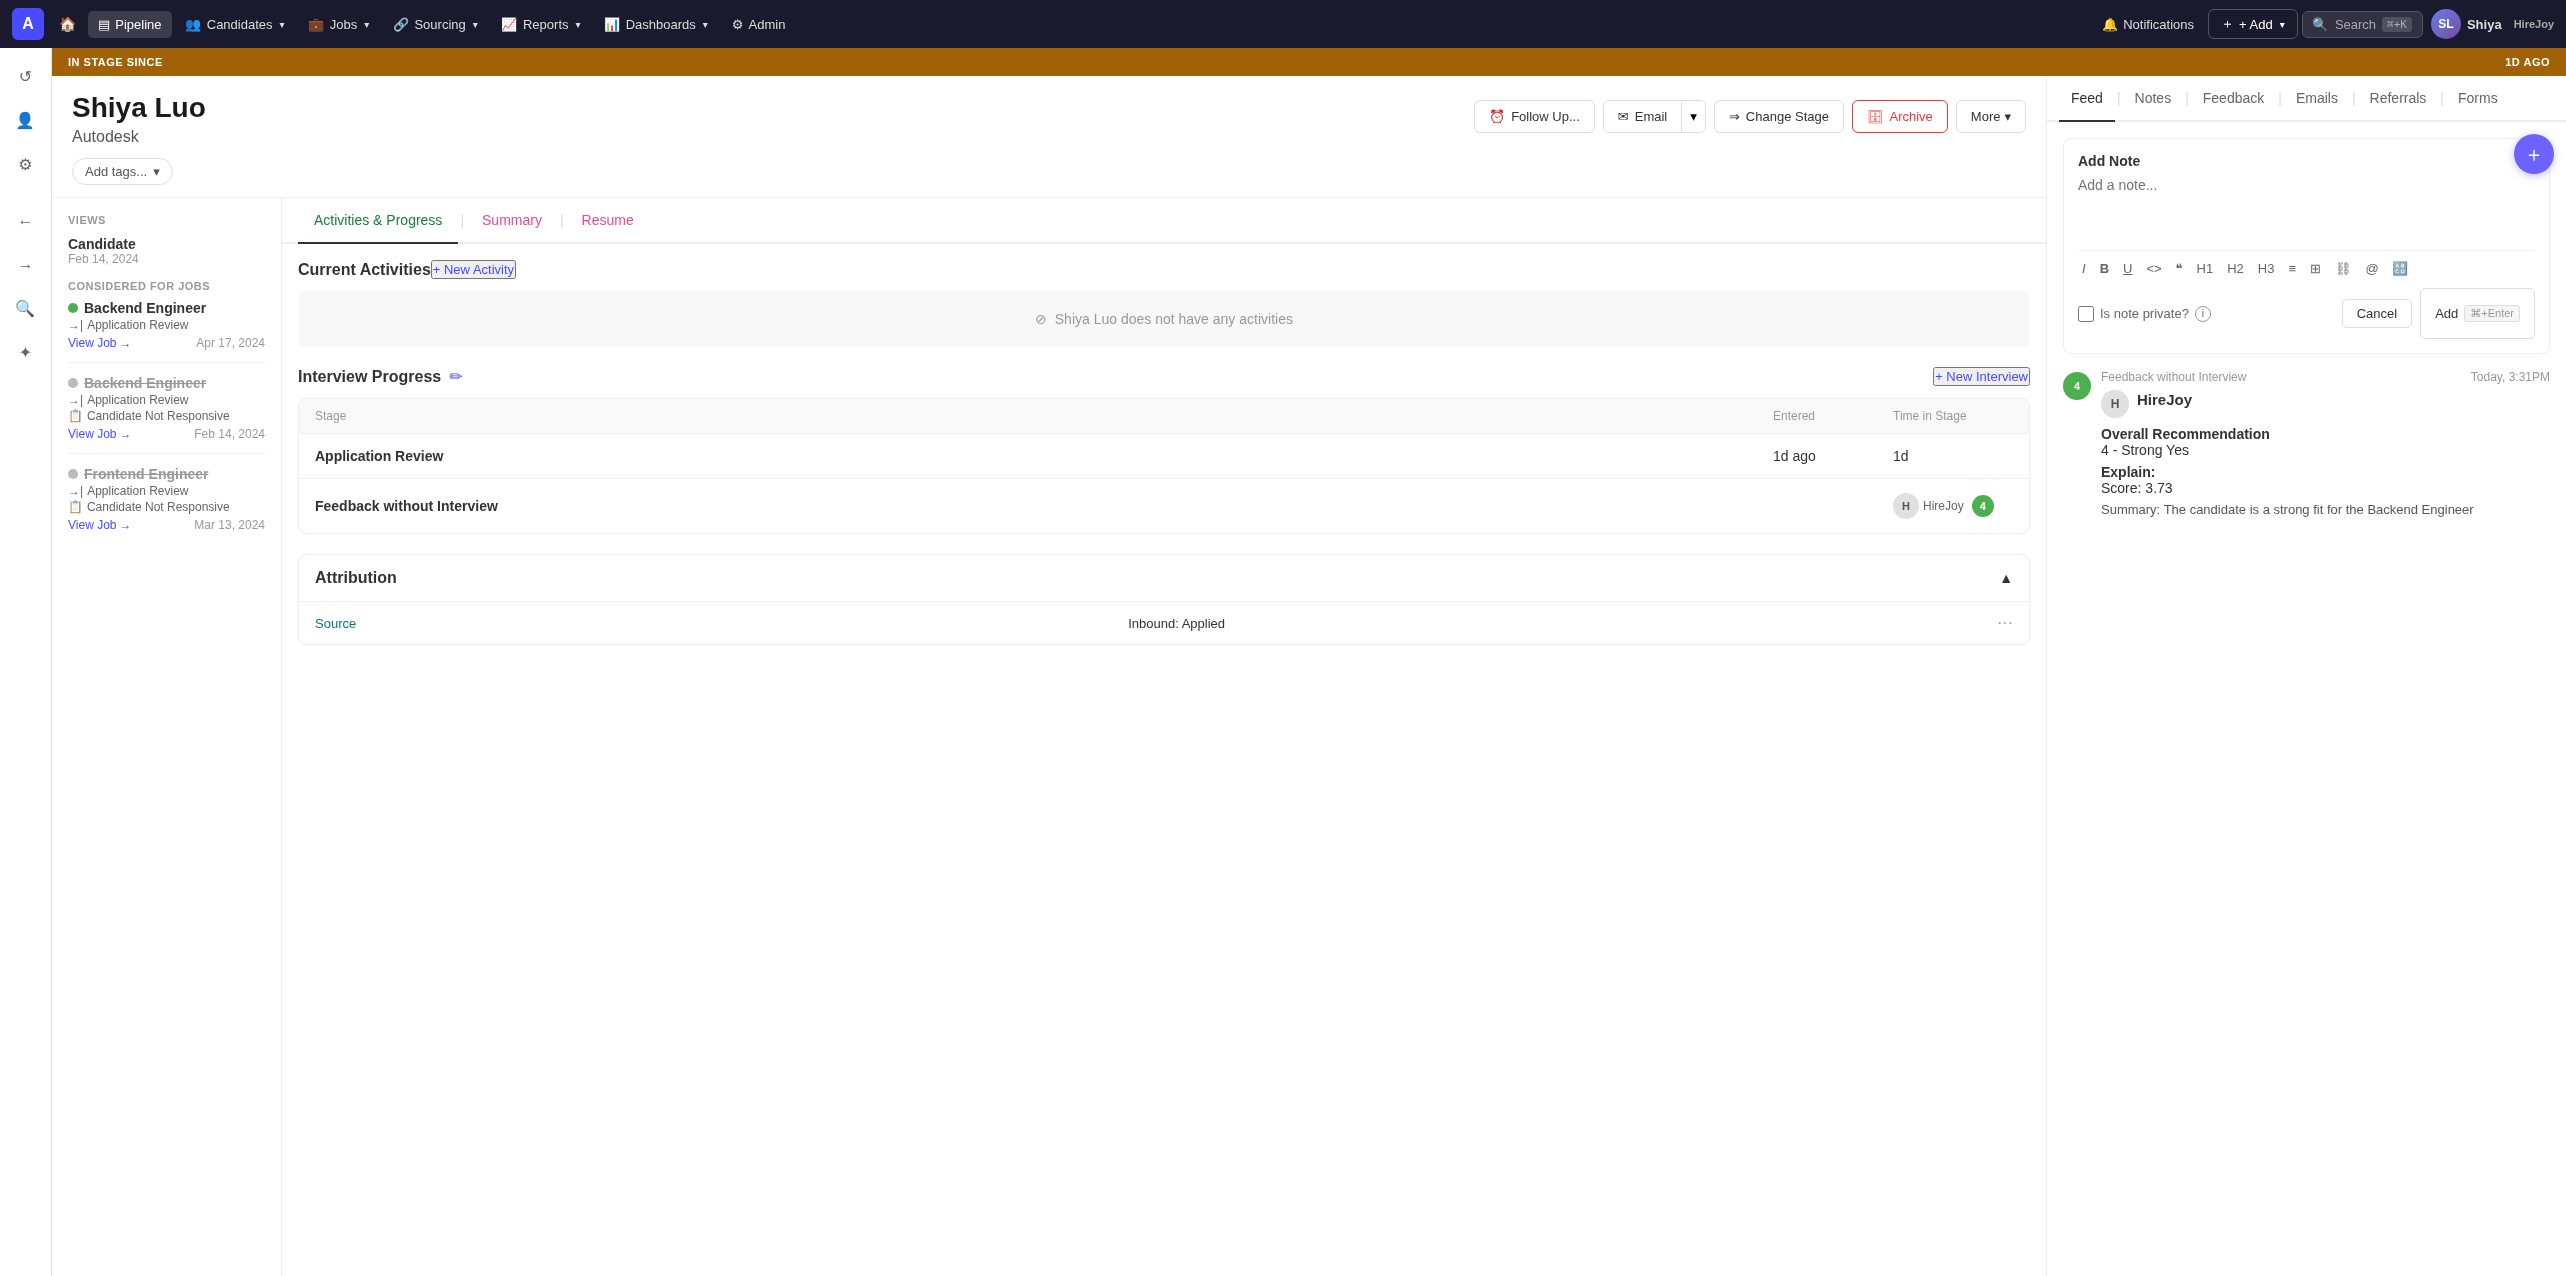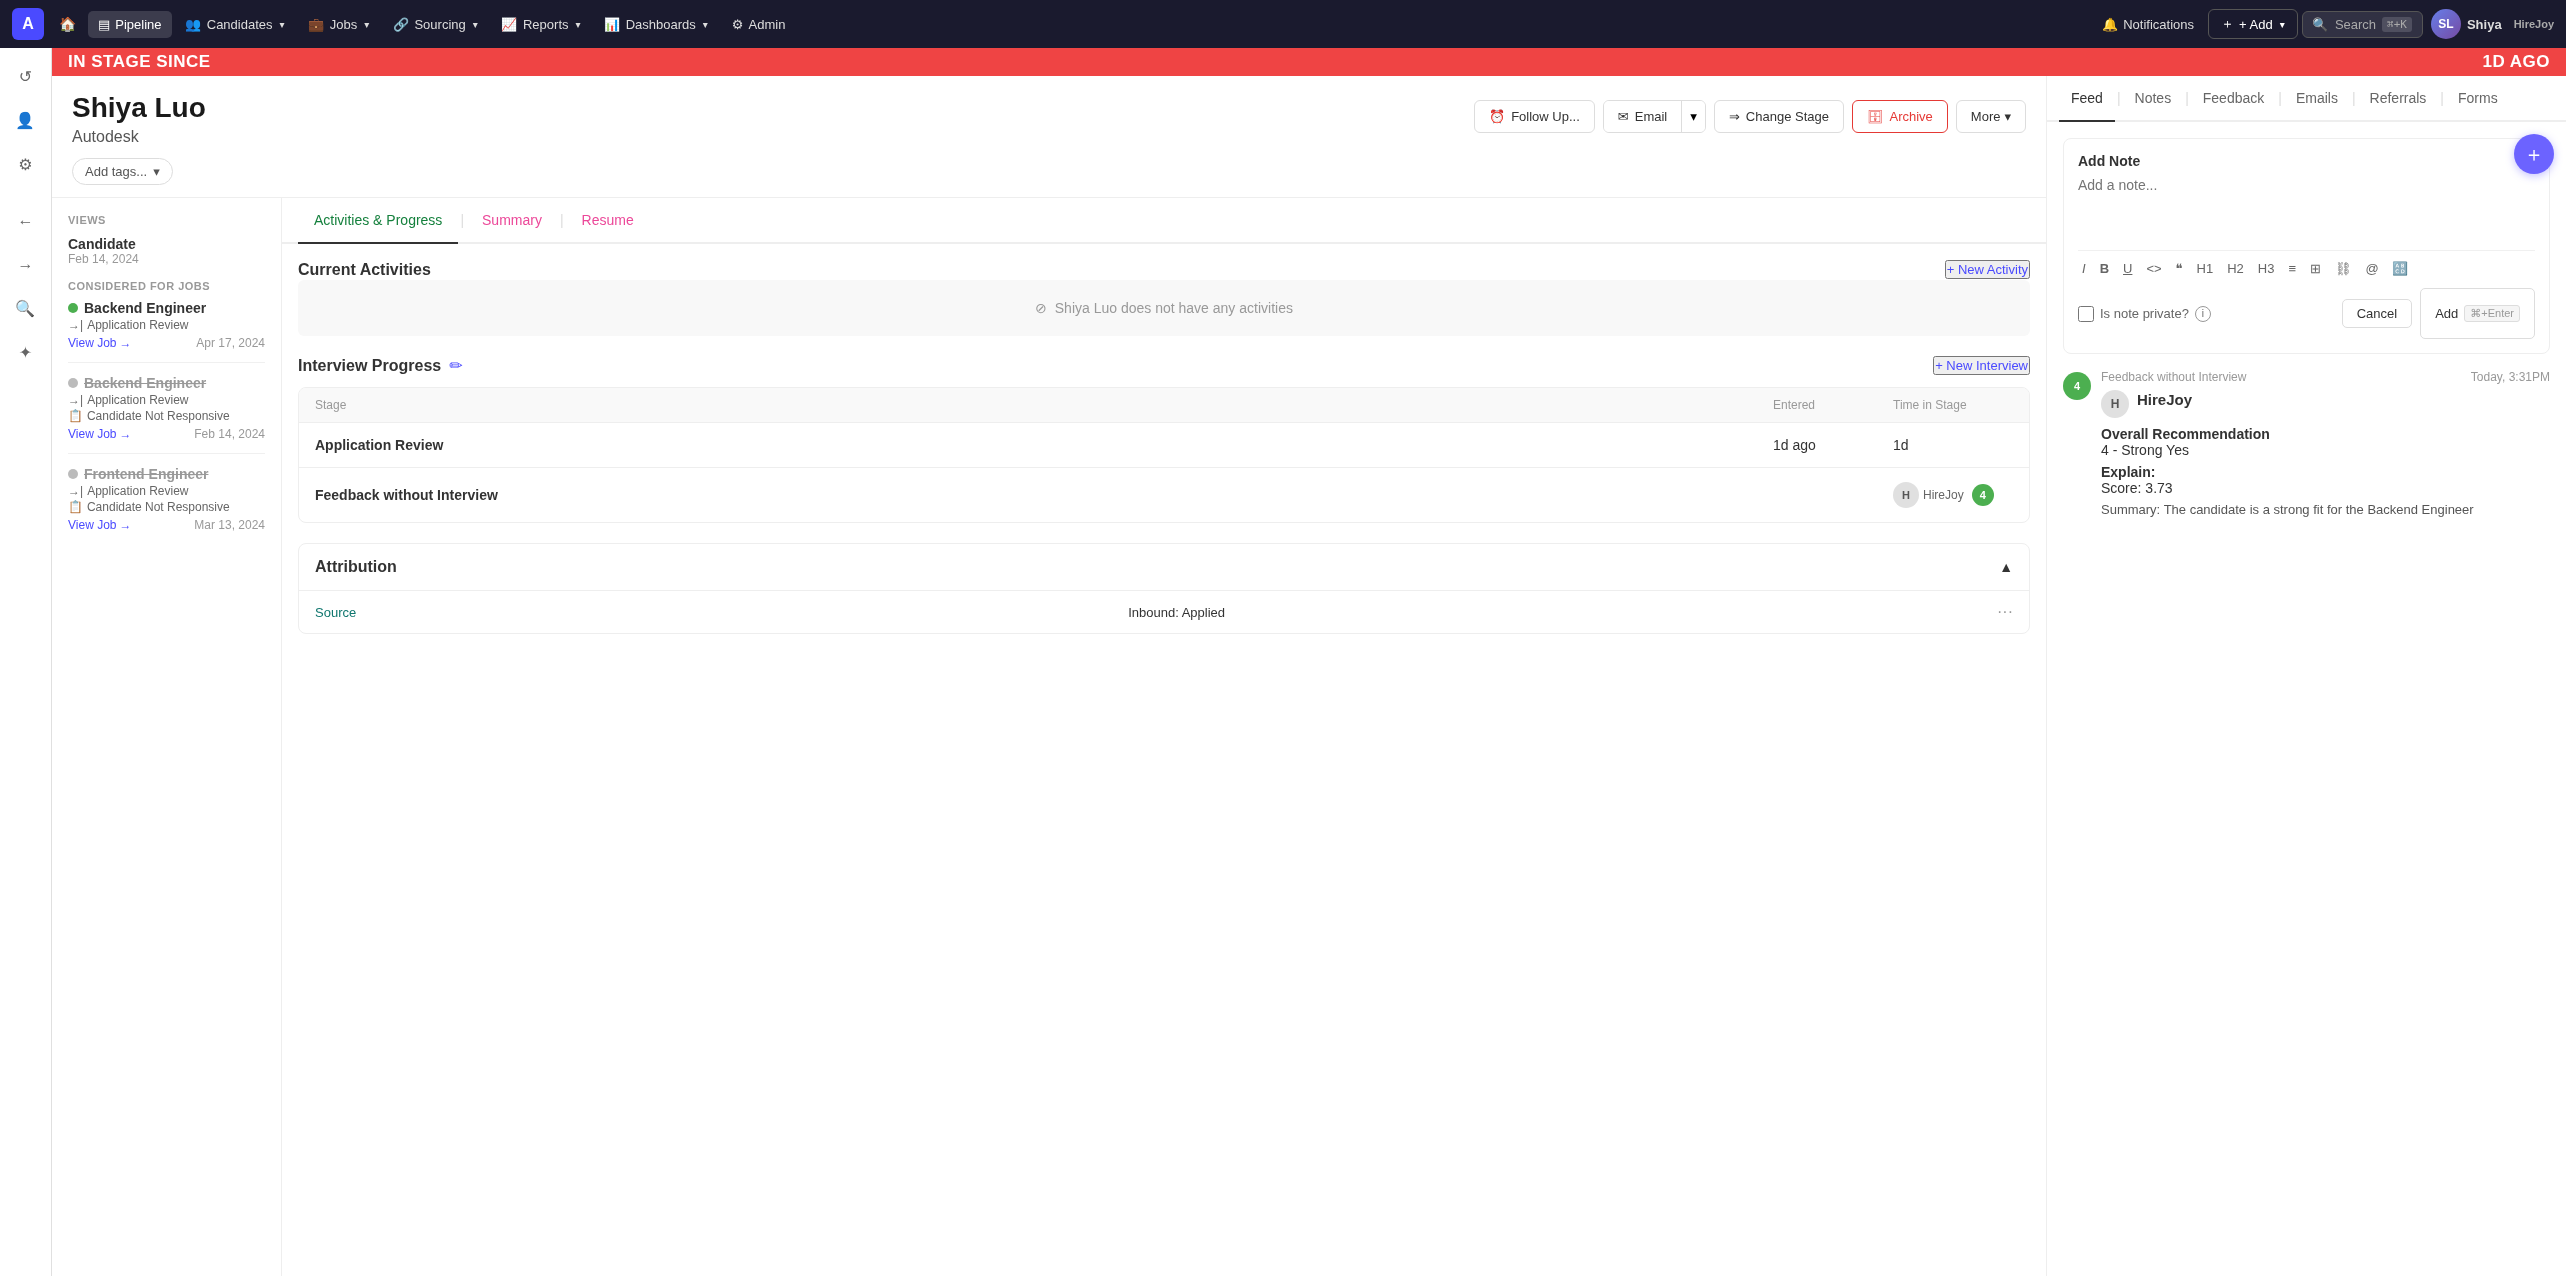--- a/index.html
+++ b/index.html
@@ -27,22 +27,22 @@
     .left-sidebar {
       position: fixed; top: 48px; left: 0; width: 52px; background: #fff; border-right: 1px solid #e0e0e0;
       display: flex; flex-direction: column; align-items: center; padding: 8px 0; gap: 4px; height: calc(100vh - 48px); z-index: 50;
     }
     .sidebar-icon { width: 40px; height: 40px; display: flex; align-items: center; justify-content: center; border-radius: 8px; cursor: pointer; color: #666; font-size: 16px; }
     .sidebar-icon.active { color: #4a4aff; }
 
     
     .stage-banner {
       position: fixed; top: 48px; left: 52px; right: 0; height: 28px;
-      background: #ef4444; color: #fff; display: flex; align-items: center; justify-content: space-between;
-      padding: 0 16px; font-size: 17px; font-weight: 600; letter-spacing: 0.5px; z-index: 40;
+      background: #a16207; color: #fff; display: flex; align-items: center; justify-content: space-between;
+      padding: 0 16px; font-size: 11px; font-weight: 600; letter-spacing: 0.5px; z-index: 40;
     }
 
     
     .main-layout {
       display: flex; position: fixed; top: 76px; left: 52px; right: 0; bottom: 0;
     }
 
     
     .candidate-panel {
       flex: 1; background: #fff; display: flex; flex-direction: column; overflow: hidden;
@@ -94,21 +94,21 @@
     .dot-gray { background: #bbb; }
 
     
     .main-content { flex: 1; overflow-y: auto; padding: 0; }
     .tabs-bar { display: flex; align-items: center; border-bottom: 2px solid #eee; padding: 0 16px; background: #fff; }
     .tab { padding: 14px 16px; cursor: pointer; font-size: 14px; color: #ec4899; border-bottom: 2px solid transparent; margin-bottom: -2px; }
     .tab.active { color: #15803d; border-bottom-color: #333; font-weight: 500; }
     .tab-divider { color: #ddd; margin: 0 2px; }
 
     .content-area { padding: 16px; }
-    .section-header { display: flex; align-items: center; justify-content: space-between; margin-bottom: 1px; }
+    .section-header { display: flex; align-items: center; margin-bottom: 12px; }
     .section-title { font-size: 16px; font-weight: 600; color: #333; }
     .new-activity-btn { display: flex; align-items: center; gap: 5px; color: #4a4aff; font-size: 13px; cursor: pointer; }
     .empty-activities { background: #f8f8f8; border-radius: 6px; padding: 20px; display: flex; align-items: center; justify-content: center; gap: 8px; color: #999; font-size: 14px; margin-bottom: 20px; }
 
     .interview-section { margin-bottom: 20px; }
     .interview-header { display: flex; align-items: center; gap: 8px; margin-bottom: 12px; }
     .interview-title { font-size: 16px; font-weight: 600; color: #333; }
     .interview-edit-icon { color: #4a4aff; cursor: pointer; font-size: 16px; }
     .new-interview-btn { display: flex; align-items: center; gap: 5px; color: #4a4aff; font-size: 13px; cursor: pointer; margin-left: auto; }
 

